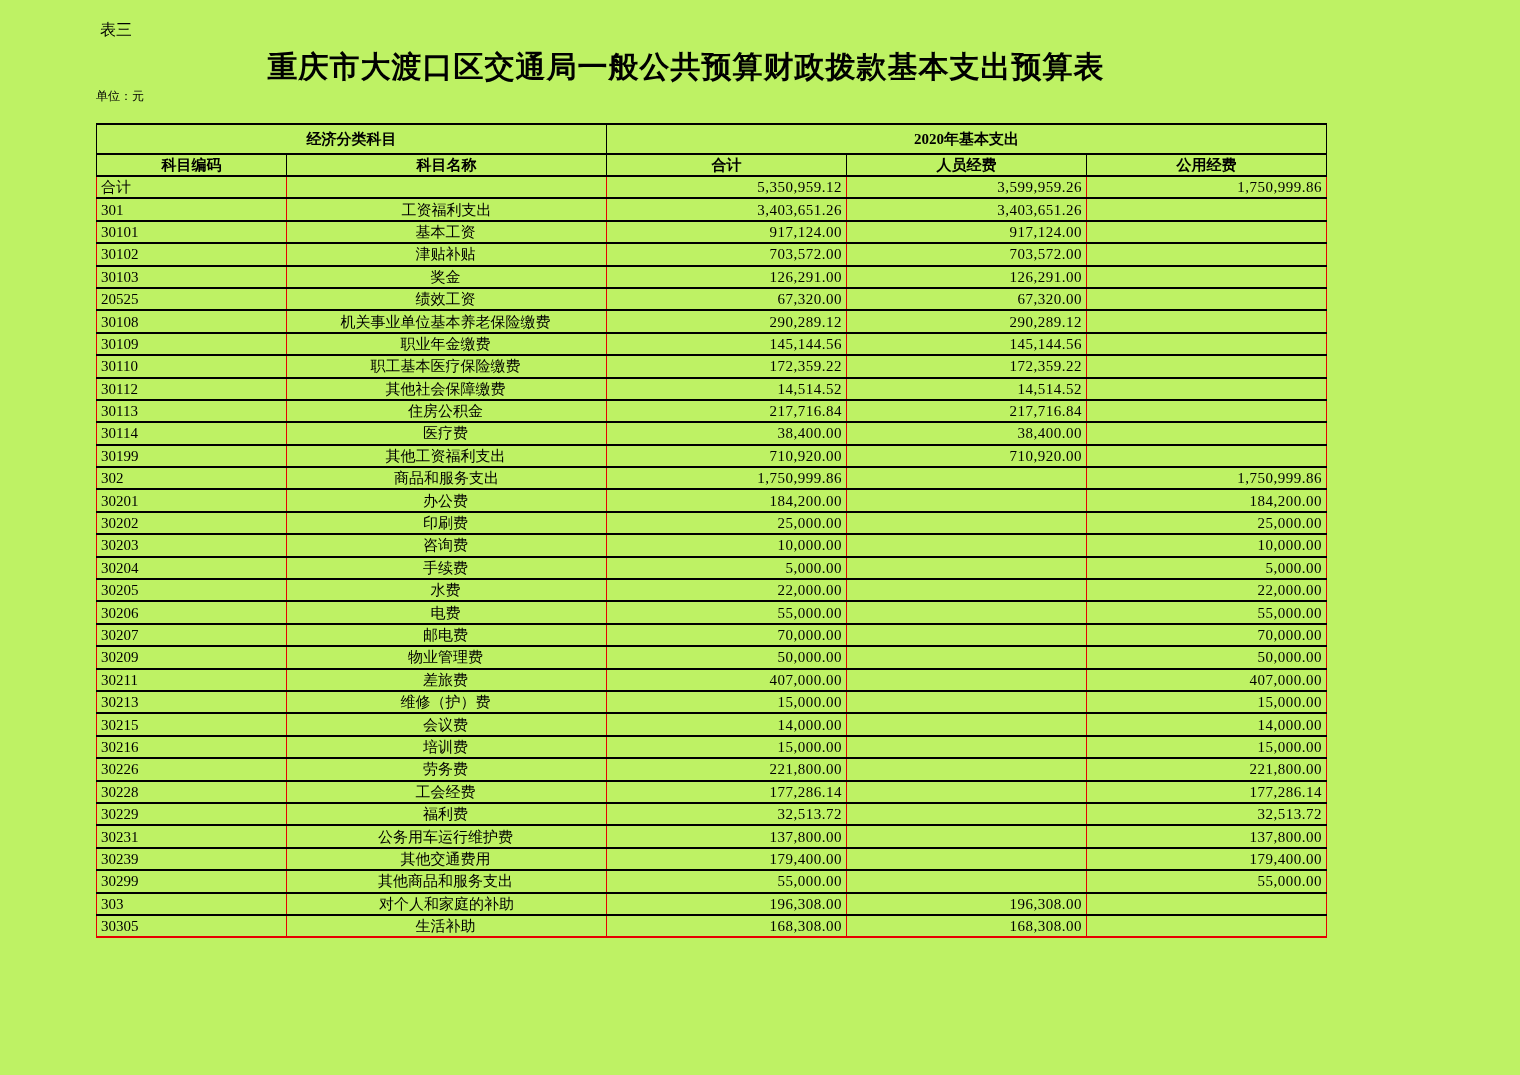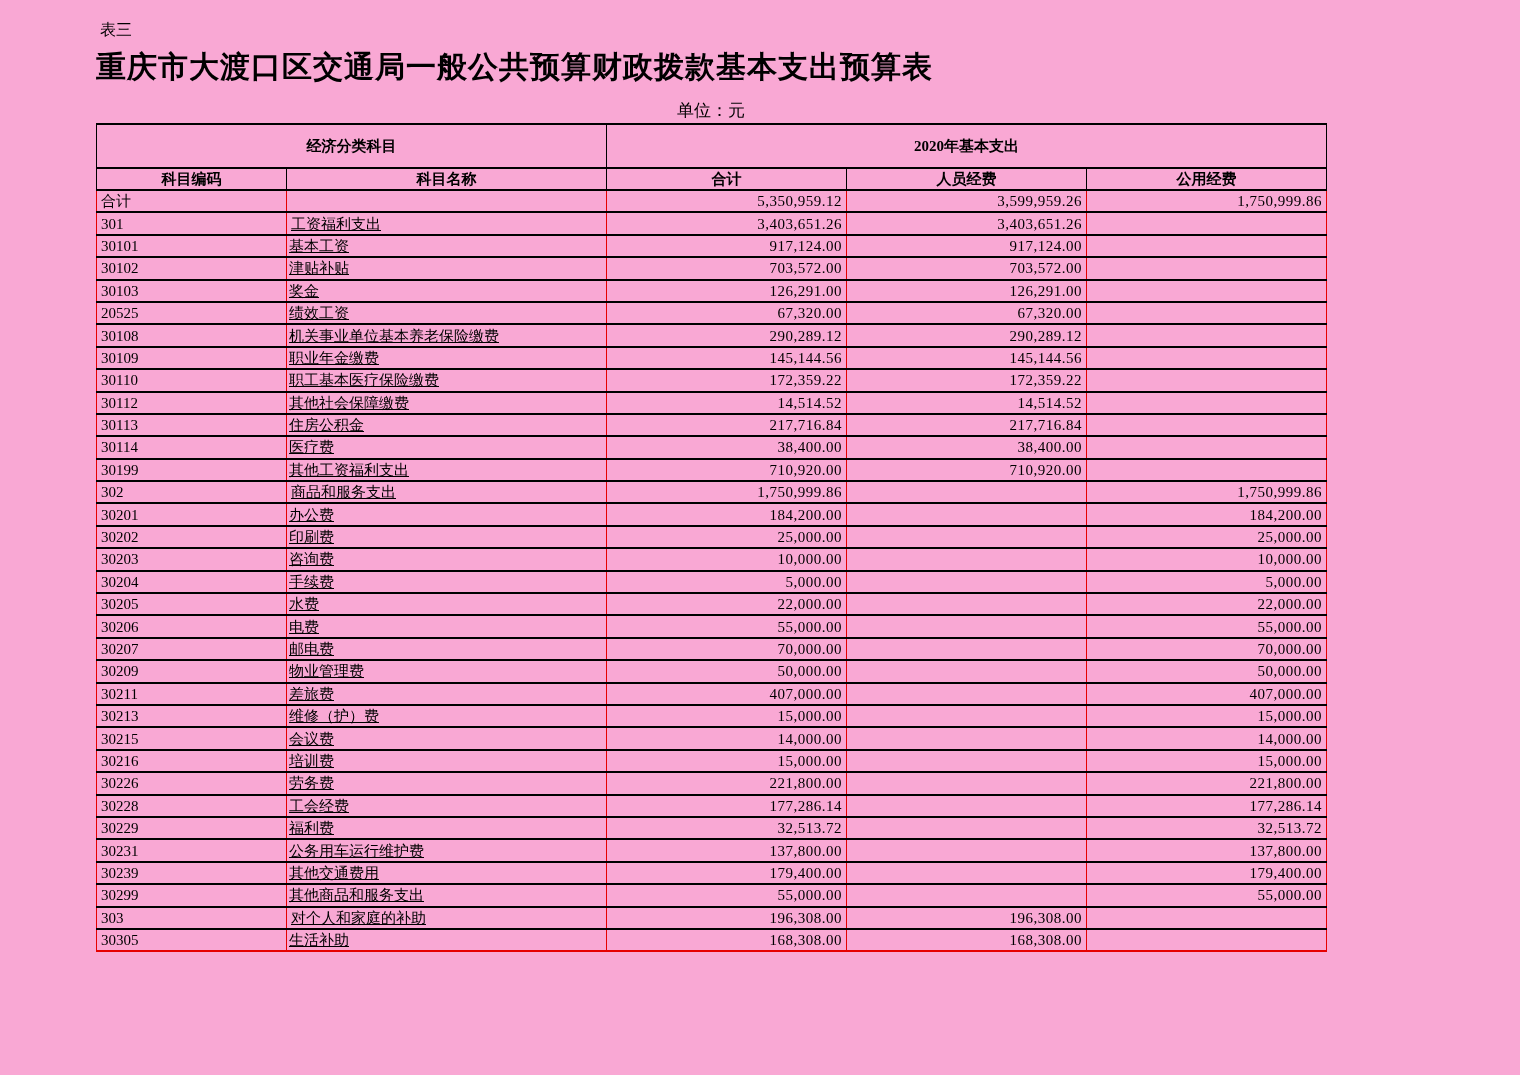--- a/index.html
+++ b/index.html
@@ -4,50 +4,51 @@
 <style>
   :root{
     --grid-red:#e60000;
     --grid-black:#000000;
   }
   html,body{margin:0;padding:0;background:#ffffff;}
   .page{
     position:relative;
     width:1520px;
     height:1075px;
-    background:#f9a8d4;
+    background:#bef264;
     color:#000;
     font-family:"Liberation Serif", serif;
     overflow:hidden;
   }
   .table-label{
     position:absolute;
     left:100px;
     top:20px;
     font-size:16px;
   }
   .doc-title{
     position:absolute;
     left:96px;
     top:47px;
     width:1180px;
     margin:0;
+    text-align:center;
     font-family:"Liberation Sans", sans-serif;
     font-weight:bold;
     font-size:30px;
     letter-spacing:1px;
     white-space:nowrap;
   }
   .unit-label{
     position:absolute;
     left:96px;
-    top:99px;
+    top:88px;
     width:1230px;
-    text-align:center;
-    font-size:17px;
+    text-align:left;
+    font-size:12px;
   }
   table.budget{
     position:absolute;
     left:96px;
     top:123px;
     width:1230px;
     table-layout:fixed;
     border-collapse:collapse;
   }
   table.budget th,
@@ -58,33 +59,33 @@
     font-size:15px;
     line-height:1.2;
   }
   thead th{
     border:1px solid var(--grid-black);
     border-top:2px solid var(--grid-black);
     border-bottom:2px solid var(--grid-black);
     font-weight:bold;
     text-align:center;
   }
-  thead tr.group-row{height:44px;}
+  thead tr.group-row{height:30px;}
   thead tr.cols-row{height:22px;margin-top:38px;}
   tbody tr{height:22.4px;}
   tbody td{
     border-top:2px solid var(--grid-black);
     border-left:1px solid var(--grid-red);
     border-right:1px solid var(--grid-red);
   }
   tbody tr:last-child td{
     border-bottom:2px solid var(--grid-red);
   }
   td.cell-code{text-align:left;}
-  td.cell-name{text-align:left;text-decoration:underline;}
+  td.cell-name{text-align:center;}
   td.cell-num{text-align:right;letter-spacing:0.5px;}
   tr.level-1 td.cell-code{}
   tr.level-1 td.cell-name{padding-left:2px;}
 </style>
 </head>
 <body>
 
 <div class="page">
 
   <div class="table-label">表三</div>

